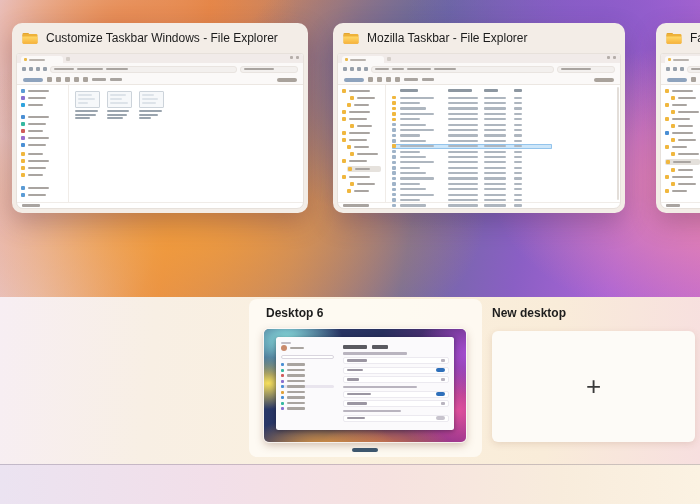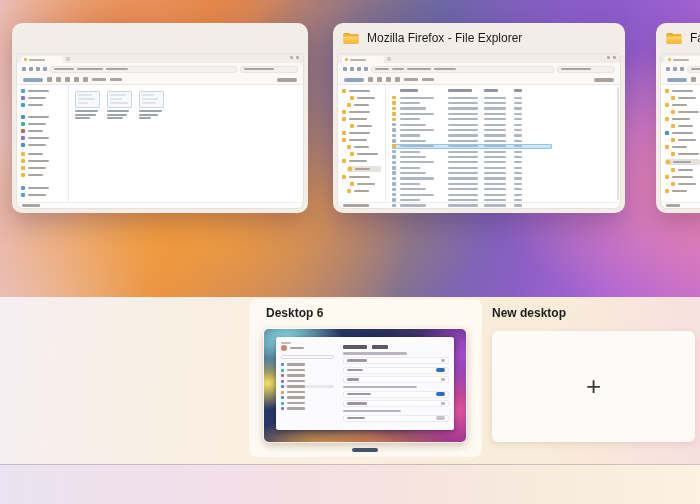--- a/index.html
+++ b/index.html
@@ -179,20 +179,26 @@
       <rect x="0.5" y="7" width="23" height="11" rx="2" fill="url(#foldg)"></rect>
     </symbol>
   </defs>
 </svg>
 
 <div class="screen">
   <div class="bg-top"></div>
   <div class="panel"></div>
 
   <div class="wcard c1">
+    <div class="whead">
+      <svg width="16" height="13">
+          <use href="#foldericon"></use>
+        </svg>
+      <span class="wtitle">Customize Taskbar Windows - File Explorer</span>
+    </div>
     <div class="mock">
       <div class="tabs">
         <div class="tab">
             <span class="fdot"></span>
             <span class="b w16"></span>
           </div>
         <span class="plus-sq"></span>
         <div class="winctl">
             <span></span>
             <span></span>
@@ -327,21 +333,21 @@
           <span class="b w18"></span>
         </div>
     </div>
   </div>
 
   <div class="wcard c2">
     <div class="whead">
       <svg width="16" height="13">
           <use href="#foldericon"></use>
         </svg>
-      <span class="wtitle">Mozilla Firefox - File Explorer</span>
+      <span class="wtitle">Mozilla Taskbar - File Explorer</span>
     </div>
     <div class="mock">
       <div class="tabs">
         <div class="tab">
             <span class="fdot"></span>
             <span class="b w16"></span>
           </div>
         <span class="plus-sq"></span>
         <div class="winctl">
             <span></span>

